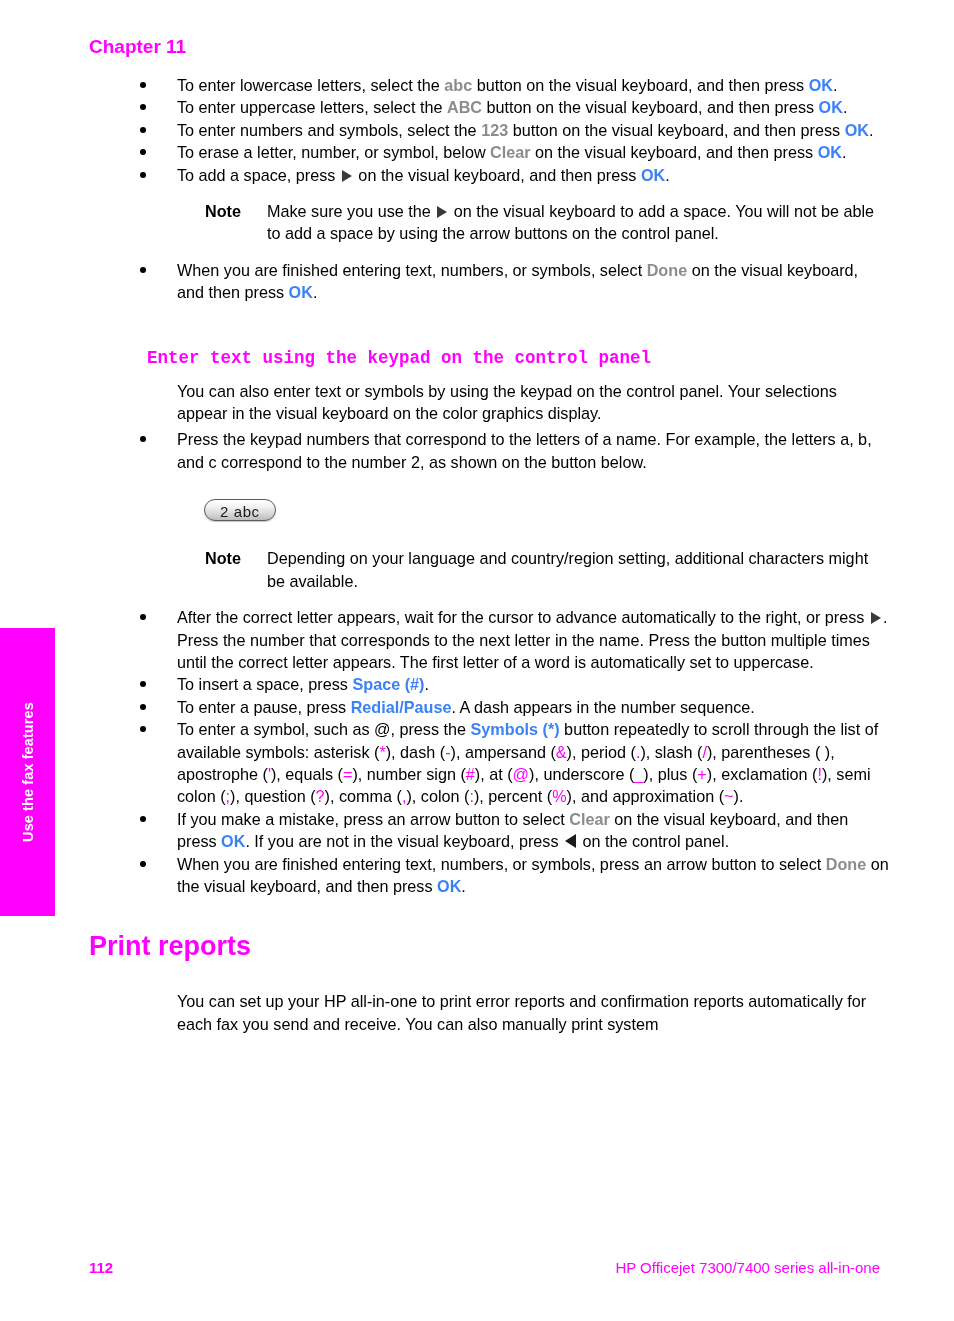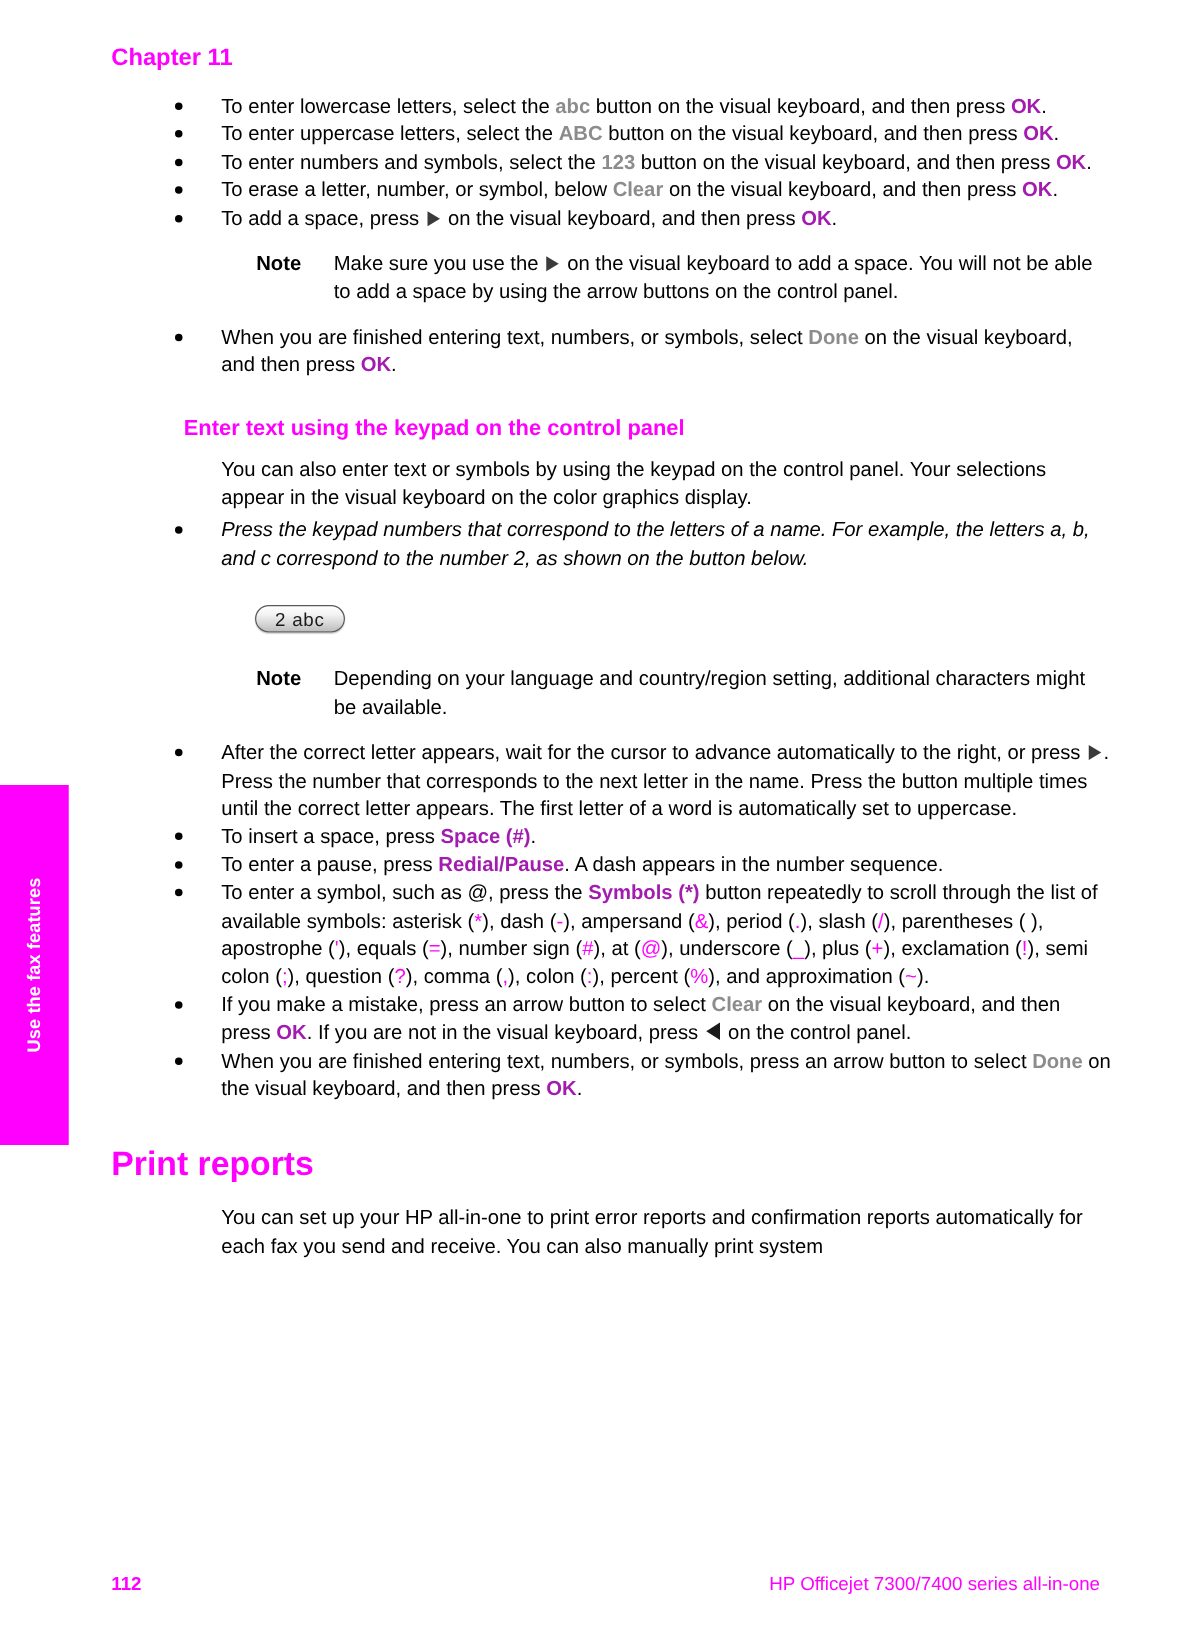--- a/index.html
+++ b/index.html
@@ -100,34 +100,35 @@
     top: 0;
     font-weight: bold;
   }
 
   
   .h-sub {
     font-size: 17.5px;
     font-weight: bold;
     color: #ff00ff;
     padding-left: 58px;
-    margin-top: 28px;
+    margin-top: 44px;
     margin-bottom: 12px;
+    font-family: Liberation Mono, monospace;
   }
   .h-main {
     font-size: 27px;
     font-weight: bold;
     color: #ff00ff;
     margin-top: 34px;
-    margin-bottom: 16px;
+    margin-bottom: 28px;
     padding-left: 0;
   }
 
   
-  .em-magenta { color: #a21caf; font-weight: bold; margin-top: 18px; }
+  .em-magenta { color: #3b82f6; font-weight: bold; margin-top: 18px; }
   .em-gray    { color: #8c8c8c; font-weight: bold; }
   .sym        { color: #ff00ff; }
 
   
   .tri {
     display: inline-block;
     width: 0;
     height: 0;
     vertical-align: -1px;
     margin: 0 2px;
@@ -226,21 +227,21 @@
     <li>
       <span class="bullet-dot"></span>
       <span>When you are finished entering text, numbers, or symbols, select </span><span class="em-gray">Done</span><span> on the visual keyboard, and then press </span><span class="em-magenta">OK</span><span>.</span>
     </li>
   </ul>
 
   <div class="h-sub">Enter text using the keypad on the control panel</div>
 
   <div class="para">You can also enter text or symbols by using the keypad on the control panel. Your selections appear in the visual keyboard on the color graphics display.</div>
 
-  <ul class="bullets" style="margin-top:4px;font-style:italic;">
+  <ul class="bullets" style="margin-top:4px;">
     <li>
       <span class="bullet-dot"></span>
       <span>Press the keypad numbers that correspond to the letters of a name. For example, the letters a, b, and c correspond to the number 2, as shown on the button below.</span>
     </li>
   </ul>
 
   <div class="keypad-wrap">
     <span class="keypad-pill">2 abc</span>
   </div>
 

